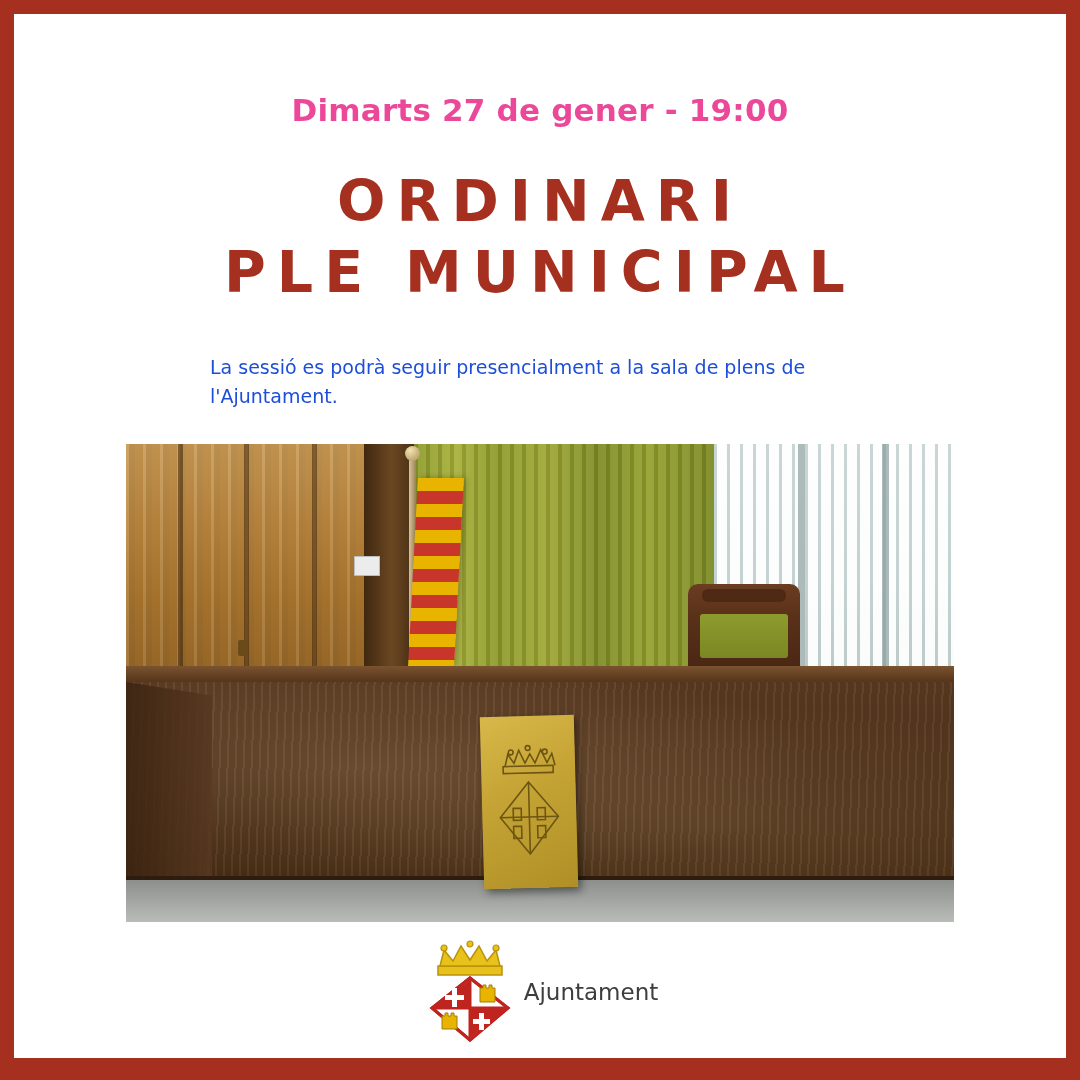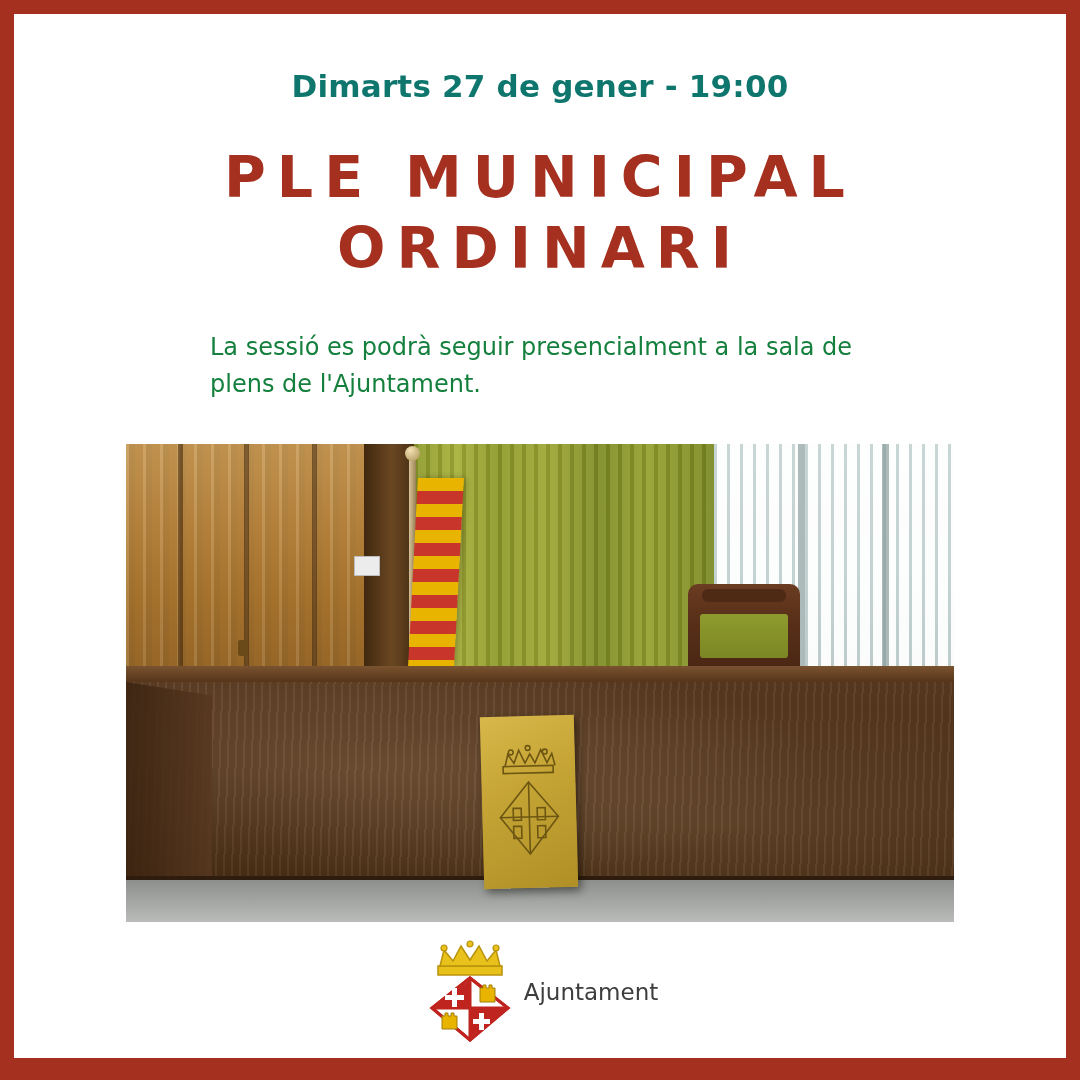--- a/index.html
+++ b/index.html
@@ -25,42 +25,42 @@
   .bar-right  { right: 0; top: 0; width: 14px; height: 1080px; }
 
   
   .content {
     position: absolute;
     left: 0; top: 0; width: 1080px;
     padding: 0 110px;
   }
   .date-line {
     text-align: center;
-    margin-top: 68px;
+    margin-top: 92px;
     font-size: 31px;
     font-weight: bold;
-    color: #0f766e;
+    color: #ec4899;
     letter-spacing: 0.2px;
   }
   .title {
     text-align: center;
     margin-top: 38px;
     font-size: 57px;
     font-weight: bold;
     color: #a5301f;
     letter-spacing: 11px;
     line-height: 1.25;
     text-transform: uppercase;
   }
   .subtitle {
     margin-top: 44px;
     margin-left: 100px;
     margin-right: 80px;
-    font-size: 24px;
-    color: #15803d;
+    font-size: 19px;
+    color: #1d4ed8;
     line-height: 1.55;
     text-align: left;
   }
 
   
   .photo-wrap {
     position: absolute;
     left: 126px; top: 444px;
     width: 828px; height: 478px;
     overflow: hidden;
@@ -227,22 +227,22 @@
 <div id="poster">
 
   <div class="bar bar-top"></div>
   <div class="bar bar-bottom"></div>
   <div class="bar bar-left"></div>
   <div class="bar bar-right"></div>
 
   <div class="content">
     <div class="date-line">Dimarts 27 de gener - 19:00</div>
     <div class="title">
+      <div>ORDINARI</div>
       <div>PLE MUNICIPAL</div>
-      <div>ORDINARI</div>
     </div>
     <div class="subtitle">La sessió es podrà seguir presencialment a la sala de plens de l'Ajuntament.</div>
   </div>
 
   <div class="photo-wrap">
     <div class="photo">
 
       <div class="room-upper">
         <div class="curtain-green"></div>
         <div class="window-bright"></div>

